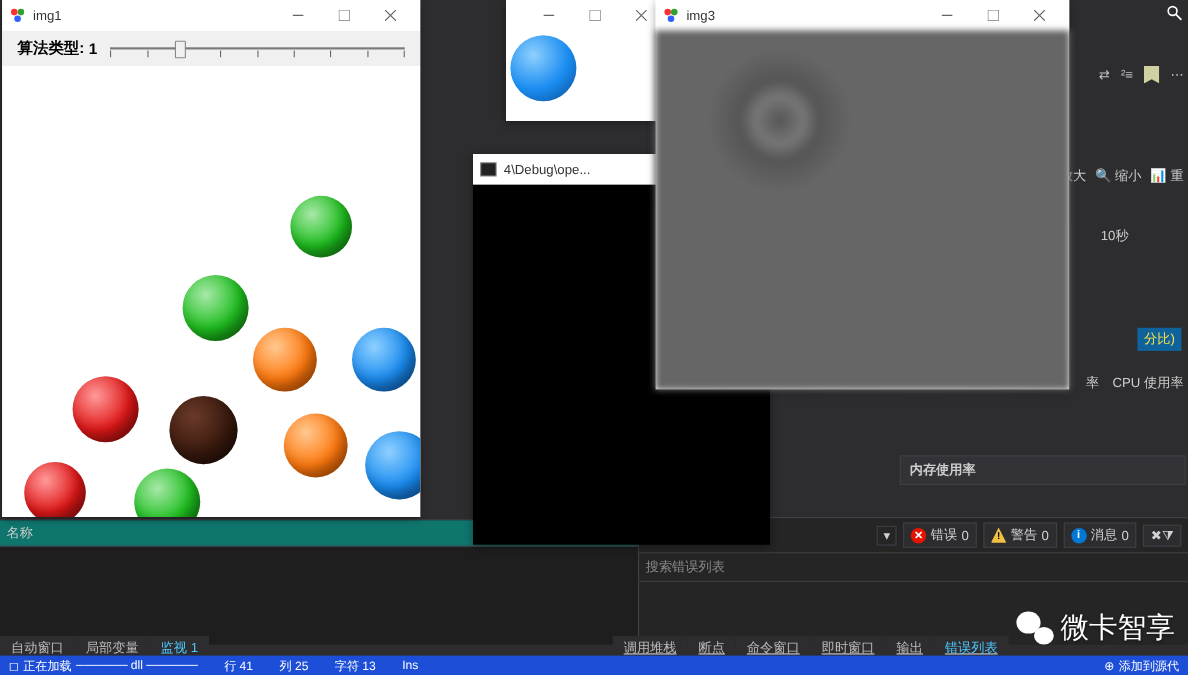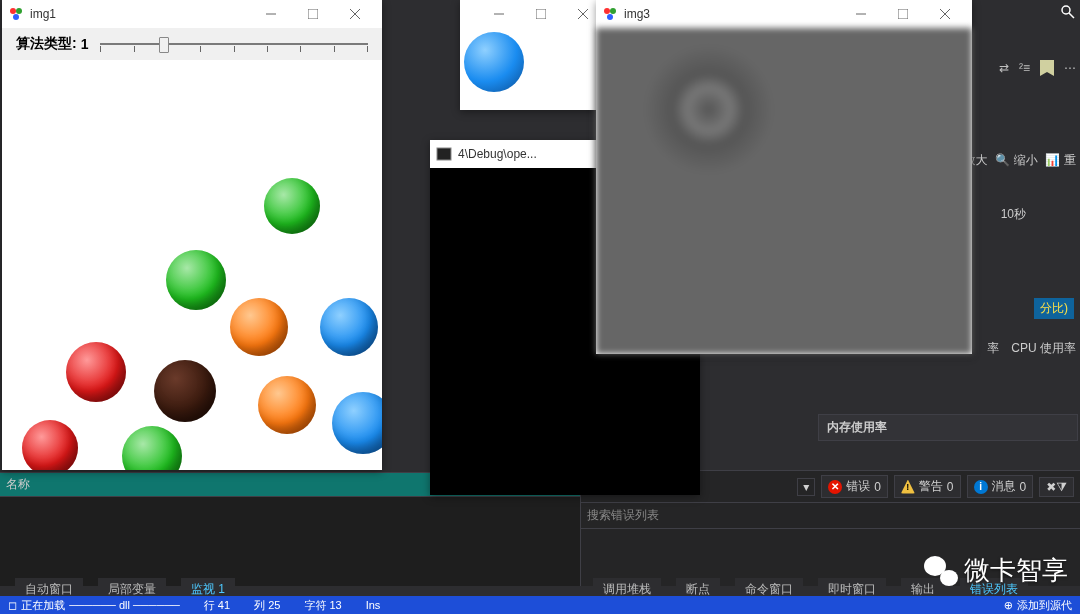--- a/index.html
+++ b/index.html
@@ -199,25 +199,25 @@
   .errlist .ehdr .col {
     padding:4px 8px; border-right:1px solid #3f3f46; color:#ccc;
   }
 
   
   .tabs-left {
     position:absolute; left:0; bottom:14px; height:22px;
     display:flex; gap:0;
   }
   .tabs-right {
-    position:absolute; left:578px; bottom:14px; height:22px;
-    display:flex; gap:0;
+    position:absolute; left:557px; bottom:14px; height:22px;
+    display:flex; gap:0;text-decoration:underline;
   }
   .tab {
-    padding:3px 10px; color:#bbb; background:#2d2d30;margin-left:15px;
+    padding:3px 10px; color:#bbb; background:#2d2d30;
   }
   .tab.active { color:#4ec9ff; border-bottom:2px solid #4ec9ff; }
 
   
   .status {
     position:absolute; left:0; right:0; bottom:0; height:18px;
     background:#1d4ed8; color:#fff; display:flex; align-items:center;
     padding:0 8px; gap:24px; font-size:11px;
   }
   .status .spacer { flex:1; }

